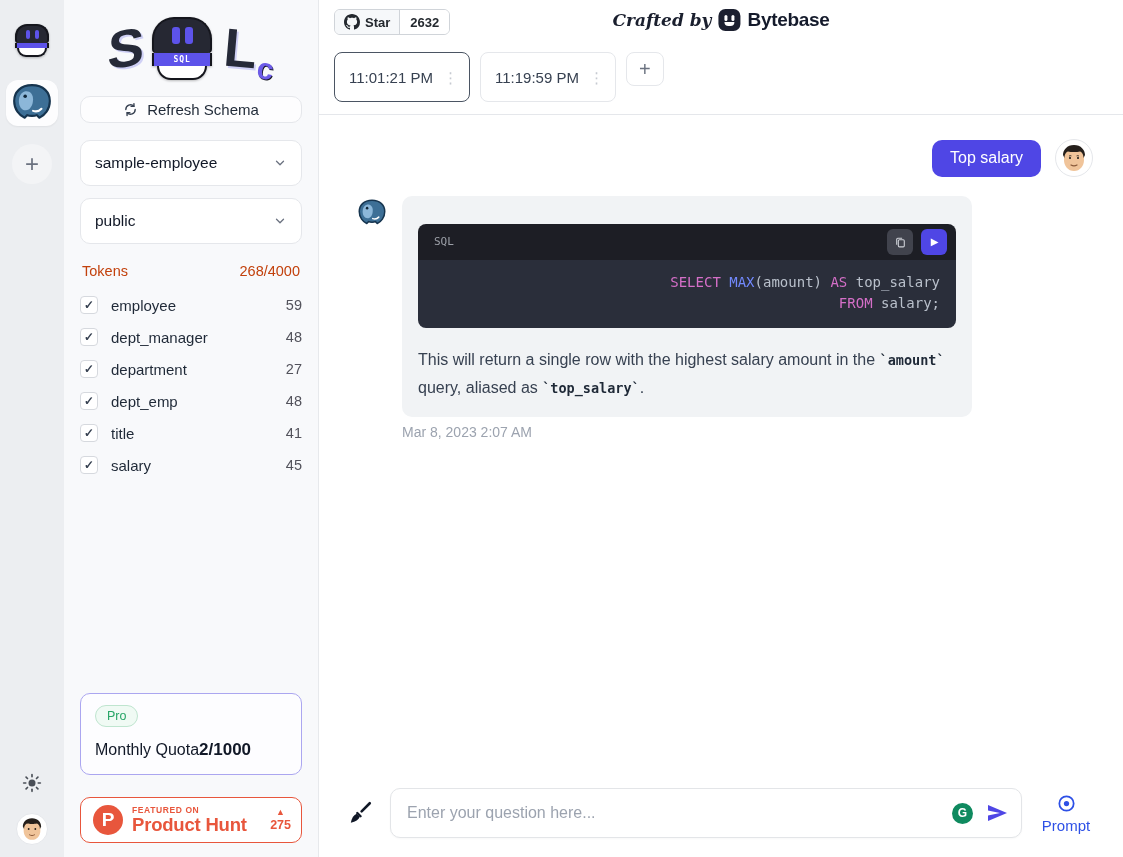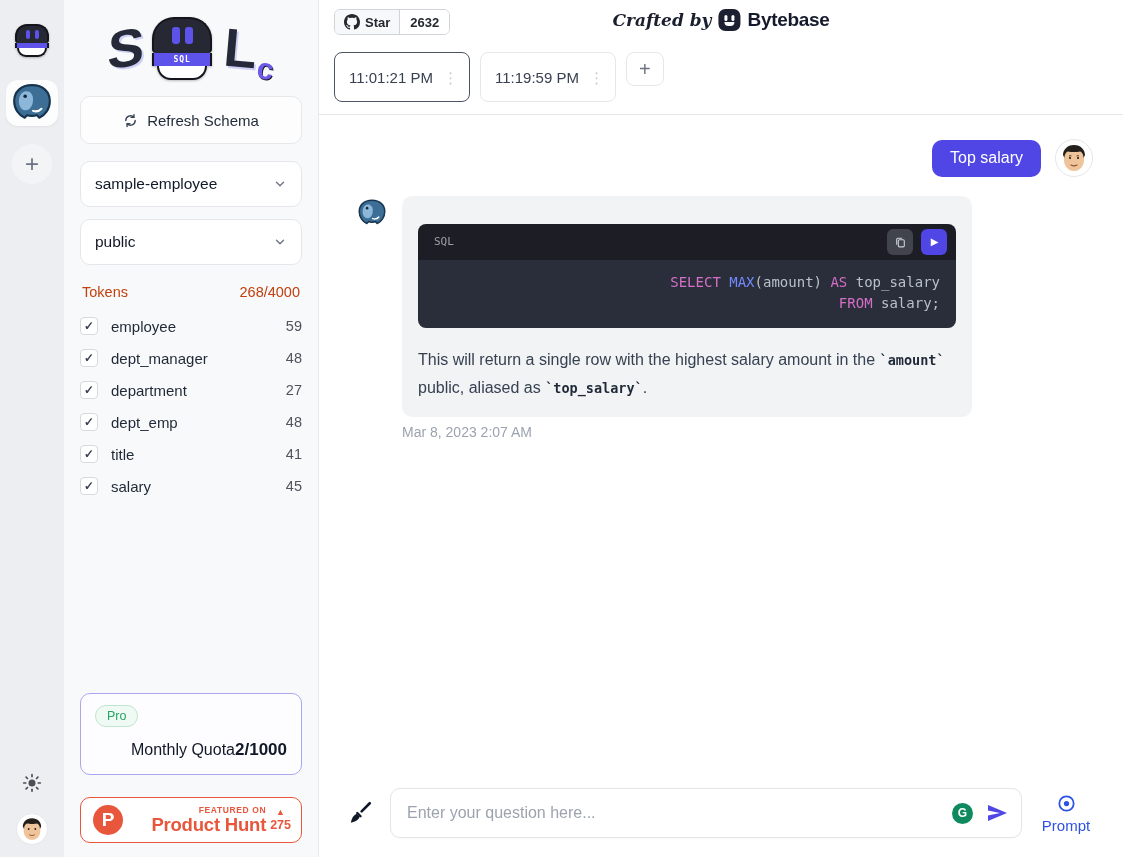--- a/index.html
+++ b/index.html
@@ -32,44 +32,44 @@
   .logo-letter.s { transform:skewX(-10deg) rotate(-8deg); }
   .logo-letter.l { transform:rotate(5deg); margin-left:4px; }
   .logo-wrench { color:#6d5ce8; font-weight:800; font-size:30px; align-self:flex-end; margin:0 0 4px -6px; transform:rotate(10deg); text-shadow:1px 1px 0 #15161d; }
   .robot.lg { margin:0 2px; }
   .robot.lg .head { width:60px; height:36px; border-radius:22px 22px 4px 4px; }
   .robot.lg .eye { width:8px; height:17px; border-radius:3px; }
   .robot.lg .band { width:60px; height:13px; }
   .robot.lg .band span { color:#fff; font-family:"DejaVu Sans Mono", monospace; font-size:8px; font-weight:bold; letter-spacing:1px; }
   .robot.lg .chin { width:50px; height:14px; border-radius:0 0 14px 14px; }
 
-  .btn-refresh { margin-top:6px; height:48px; background:#fdfdfe; border:1px solid #e5e7eb; border-radius:10px; display:flex; align-items:center; justify-content:center; gap:9px; font-size:15px; color:#1f2937; cursor:pointer; }
+  .btn-refresh { margin-top:6px; height:27px; background:#fdfdfe; border:1px solid #e5e7eb; border-radius:10px; display:flex; align-items:center; justify-content:center; gap:9px; font-size:15px; color:#1f2937; cursor:pointer; }
   .select { height:46px; background:#fff; border:1px solid #e5e7eb; border-radius:10px; display:flex; align-items:center; justify-content:space-between; padding:0 14px; font-size:15.5px; color:#111827; cursor:pointer; }
   .select.db { margin-top:17px; }
   .select.schema { margin-top:12px; }
 
   .tokens-row { margin-top:19px; display:flex; justify-content:space-between; padding:0 2px; font-size:14.5px; color:#c2410c; }
   .table-list { margin-top:5px; }
   .table-row { display:flex; align-items:center; margin-top:10px; height:22px; cursor:pointer; }
   .checkbox { width:18px; height:18px; background:#fff; border:1px solid #d6d9de; border-radius:4px; display:flex; align-items:center; justify-content:center; flex-shrink:0; }
   .checkbox .check { font-size:12px; line-height:1; color:#374151; font-weight:bold; }
   .table-name { flex:1; margin-left:13px; font-size:15px; color:#1f2937; }
   .table-tokens { font-size:14.5px; color:#52525b; }
 
   .side-spacer { flex:1; }
 
   .quota-card { border:1px solid #aba6f0; border-radius:10px; background:#fdfdff; padding:11px 14px 14px; }
   .pro-pill { display:inline-block; font-size:12.5px; color:#27a567; background:#f0faf4; border:1px solid #bfe5cf; border-radius:999px; padding:3px 11px; }
-  .quota-row { margin-top:13px; display:flex; justify-content:flex-end; align-items:baseline; }
+  .quota-row { margin-top:13px; display:flex; justify-content:flex-start; align-items:baseline; }
   .quota-label { font-size:16px; color:#111827; }
   .quota-value { font-size:17px; font-weight:700; color:#111827; }
 
   .ph-badge { margin-top:22px; border:1.5px solid #e8563c; border-radius:10px; background:#fff; height:46px; display:flex; align-items:center; padding:0 10px 0 12px; cursor:pointer; }
   .ph-logo { width:30px; height:30px; border-radius:50%; background:#e8563c; color:#fff; font-weight:800; font-size:19px; display:flex; align-items:center; justify-content:center; flex-shrink:0; }
-  .ph-text { margin-left:9px; line-height:1; flex:1;text-align:right; }
+  .ph-text { margin-left:9px; line-height:1; flex:1; }
   .ph-featured { font-size:8.5px; font-weight:700; letter-spacing:.6px; color:#e8563c; }
   .ph-name { margin-top:2px; font-size:18.5px; font-weight:800; color:#e8563c; letter-spacing:-.2px; }
   .ph-votes { display:flex; flex-direction:column; align-items:center; color:#e8563c; margin-left:4px; }
   .ph-votes .tri { font-size:9px; line-height:1; }
   .ph-votes .num { font-size:12.5px; font-weight:700; margin-top:1px;text-align:center; }
 
   
   .main { flex:1; display:flex; flex-direction:column; position:relative; background:#fff; }
   .main-header { height:47px; position:relative; flex-shrink:0; }
   .star-badge { position:absolute; left:15px; top:9px; display:flex; height:26px; border:1px solid #d0d4d9; border-radius:6px; overflow:hidden; font-size:13px; font-weight:600; color:#24292f; cursor:pointer; }
@@ -371,21 +371,21 @@
                 <span class="code-btn run-btn">
                   <span class="play">▶</span>
                 </span>
               </div>
               <div class="code-body">
                 <div class="code-line"><span class="kw">SELECT</span><span> </span><span class="fn">MAX</span><span>(amount) </span><span class="kw">AS</span><span> top_salary</span></div>
                 <div class="code-line"><span class="kw">FROM</span><span> salary;</span></div>
               </div>
             </div>
 
-            <p><span>This will return a single row with the highest salary amount in the </span><span class="inline-code">`amount`</span><span> public, aliased as </span><span class="inline-code">`top_salary`</span><span>.</span></p>
+            <p><span>This will return a single row with the highest salary amount in the </span><span class="inline-code">`amount`</span><span> query, aliased as </span><span class="inline-code">`top_salary`</span><span>.</span></p>
           </div>
           <div class="timestamp">Mar 8, 2023 2:07 AM</div>
         </div>
       </div>
 
     </div>
 
     <div class="composer">
       <span class="broom-btn">
         <svg width="26" height="26" viewBox="0 0 24 24">

